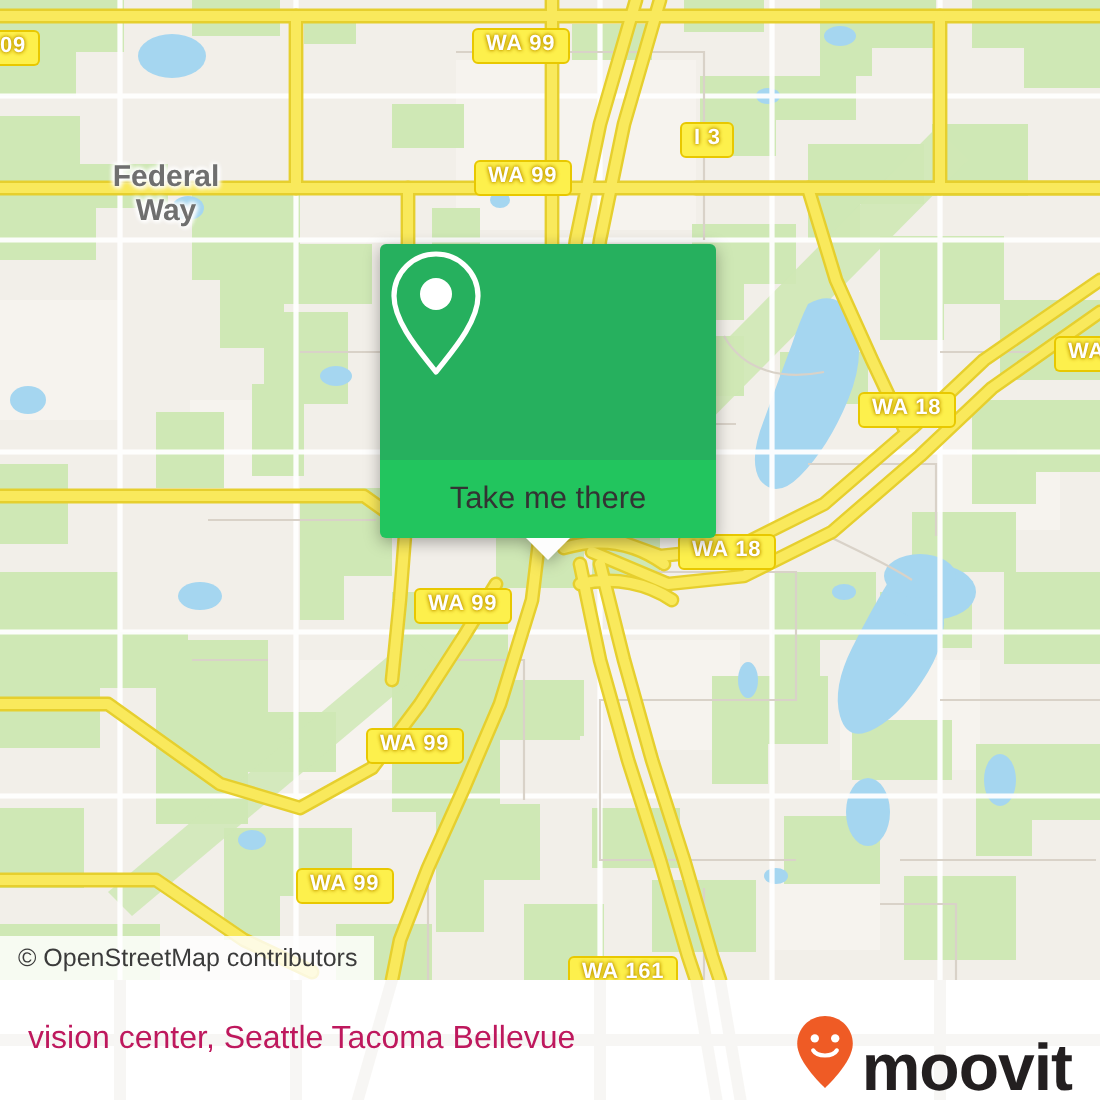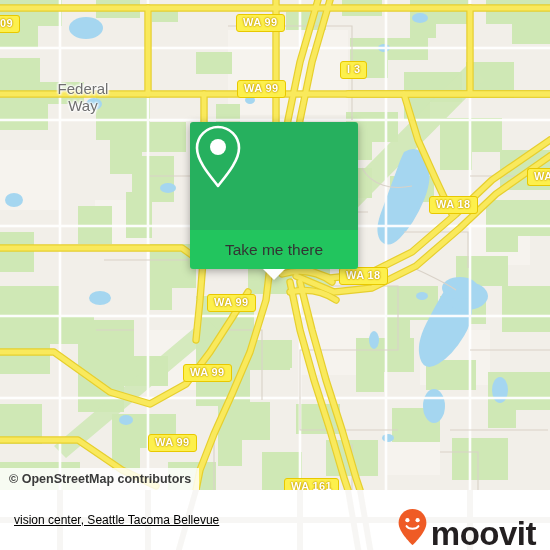--- a/index.html
+++ b/index.html
@@ -35,33 +35,32 @@
 
   
   .city-label{
     position:absolute;
     color:#6f6f6f;
     font-size:15px;
     line-height:17px;
     text-align:center;
     text-shadow:0 0 3px #fff,0 0 3px #fff,0 0 2px #fff,1px 1px 2px #fff,-1px -1px 2px #fff;
     white-space:pre-line;
-    font-weight:400;
+    font-weight:700;
   }
 
   
   .attrib{
     position:absolute;left:0;bottom:0;
     height:22px;line-height:22px;
     background:rgba(255,255,255,.82);
     color:#3b3b3b;
     font-size:12.5px;
     padding:0 8px 0 9px;
     white-space:nowrap;
-    font-weight:bold;
   }
 
   
   .popup{
     position:absolute;left:190px;top:122px;width:168px;
     filter:drop-shadow(0 2px 4px rgba(0,0,0,.32));
   }
   .popup-head{
     background:#26b05e;
     height:108px;
@@ -87,21 +86,21 @@
 
   
   .footer{
     position:absolute;left:0;top:490px;width:550px;height:60px;
     background:#ffffff;overflow:hidden;
   }
   .footer-watermark{position:absolute;left:0;top:-490px;opacity:.30;}
   .footer-title{
     position:absolute;left:14px;top:0;height:60px;
     display:flex;align-items:center;
-    color:#000000;font-size:12px;white-space:nowrap;text-decoration:underline;
+    color:#be185d;font-size:16px;white-space:nowrap;
   }
   .footer-logo{
     position:absolute;right:14px;top:0;height:60px;
     display:flex;align-items:flex-end;gap:3px;
   }
   .logo-word{
     color:#231f20;font-size:33px;font-weight:bold;letter-spacing:-0.5px;
     line-height:33px;
   }
 </style>

